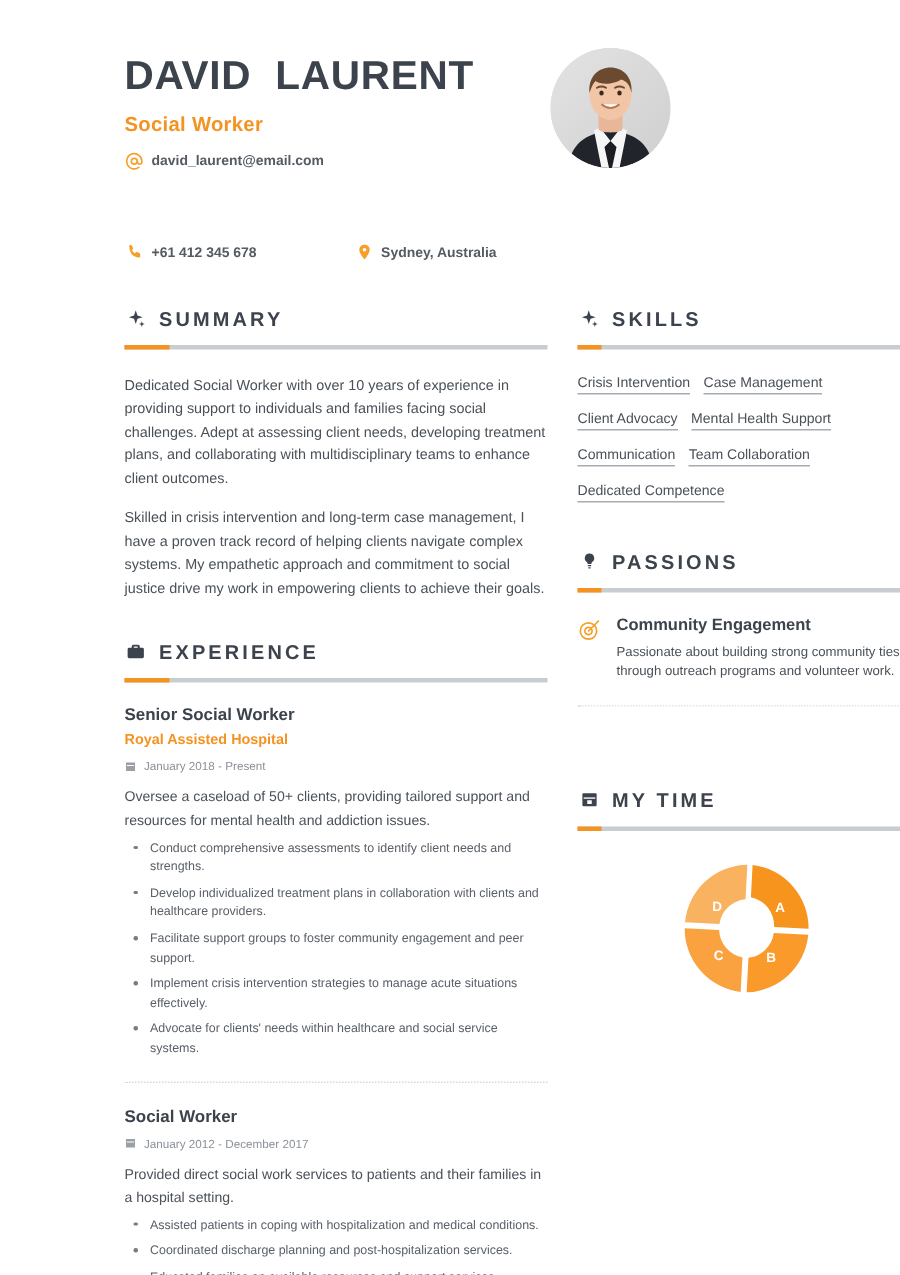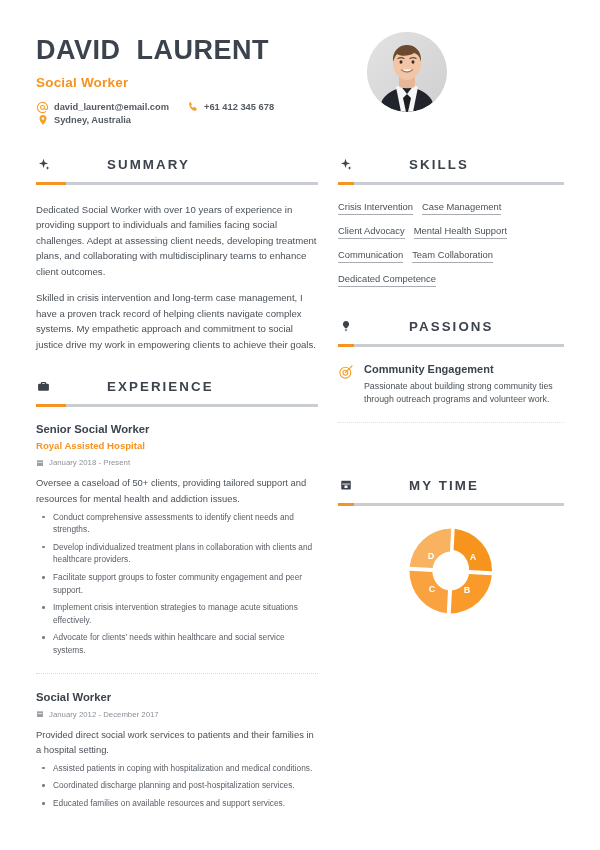--- a/index.html
+++ b/index.html
@@ -3,50 +3,50 @@
 <meta charset="utf-8">
 <style>
   * { box-sizing: border-box; margin: 0; padding: 0; }
   html, body {
     width: 600px; height: 850px;
     background: #ffffff;
     font-family: "Liberation Sans", sans-serif;
     color: #3c434d;
     overflow: hidden;
   }
-  .page { position: relative; width: 483px; height: 850px; background: #fff; }
+  .page { position: relative; width: 483px; height: 850px; background: #fff; padding-left: 47px; }
 
   
   .header { padding: 30px 36px 0 36px; display: flex; align-items: flex-start; }
   .header-left { flex: 1; padding-top: 6px; }
   .name {
     font-size: 27px; font-weight: bold; letter-spacing: 0.5px;
     color: #3c434d; line-height: 1.1; white-space: pre;
   }
   .job-title { font-size: 13.5px; color: #f59322; font-weight: bold; margin-top: 9px; letter-spacing: .2px; }
-  .contact-row { display: flex; align-items: flex-end; margin-top: 11px; flex-wrap: wrap; }
+  .contact-row { display: flex; align-items: flex-end; margin-top: 11px; flex-wrap: wrap; gap: 48px; }
   .contact-item { display: flex; align-items: center; margin-right: 17px; }
   .contact-item .ci-icon { width: 13px; height: 13px; margin-right: 5px; display: flex; align-items: center; justify-content: center; color: #f5a02a; flex: none; }
   .contact-item .ci-text { font-size: 9.3px; color: #555b63; font-weight: bold; white-space: nowrap; }
 
   .avatar {
     width: 80px; height: 80px; border-radius: 50%;
     overflow: hidden; flex: none; margin-left: 14px; margin-top: 2px;
     background: #d8d8d8; position: relative;
   }
   .avatar svg { display: block; width: 80px; height: 80px; }
 
   
   .columns { display: flex; padding: 0 36px; margin-top: 30px; align-items: flex-start; }
   .col-left { width: 302px; flex: none; padding-right: 20px; }
   .col-right { width: 226px; flex: none; }
 
   
   .sec { margin-bottom: 0; }
-  .sec-head { display: flex; align-items: center; gap: 48px; }
+  .sec-head { display: flex; align-items: center; }
   .sec-icon { width: 15px; height: 15px; margin-right: 8px; display: flex; align-items: center; justify-content: center; color: #3c434d; flex: none; }
   .sec-title { font-size: 13.3px; font-weight: bold; letter-spacing: 2.1px; color: #3c434d; }
   .sec-rule { position: relative; height: 3px; background: #c9ccd0; margin-top: 10px; width: 100%; }
   .sec-rule::before { content: ""; position: absolute; left: 0; top: 0; width: 30px; height: 3px; background: #f59322; }
   .col-right .sec-rule::before { width: 16px; }
 
   
   .summary-body { margin-top: 17px; }
   .summary-body p { font-size: 9.6px; line-height: 1.62; color: #4a5158; }
   .summary-body p + p { margin-top: 11px; }

